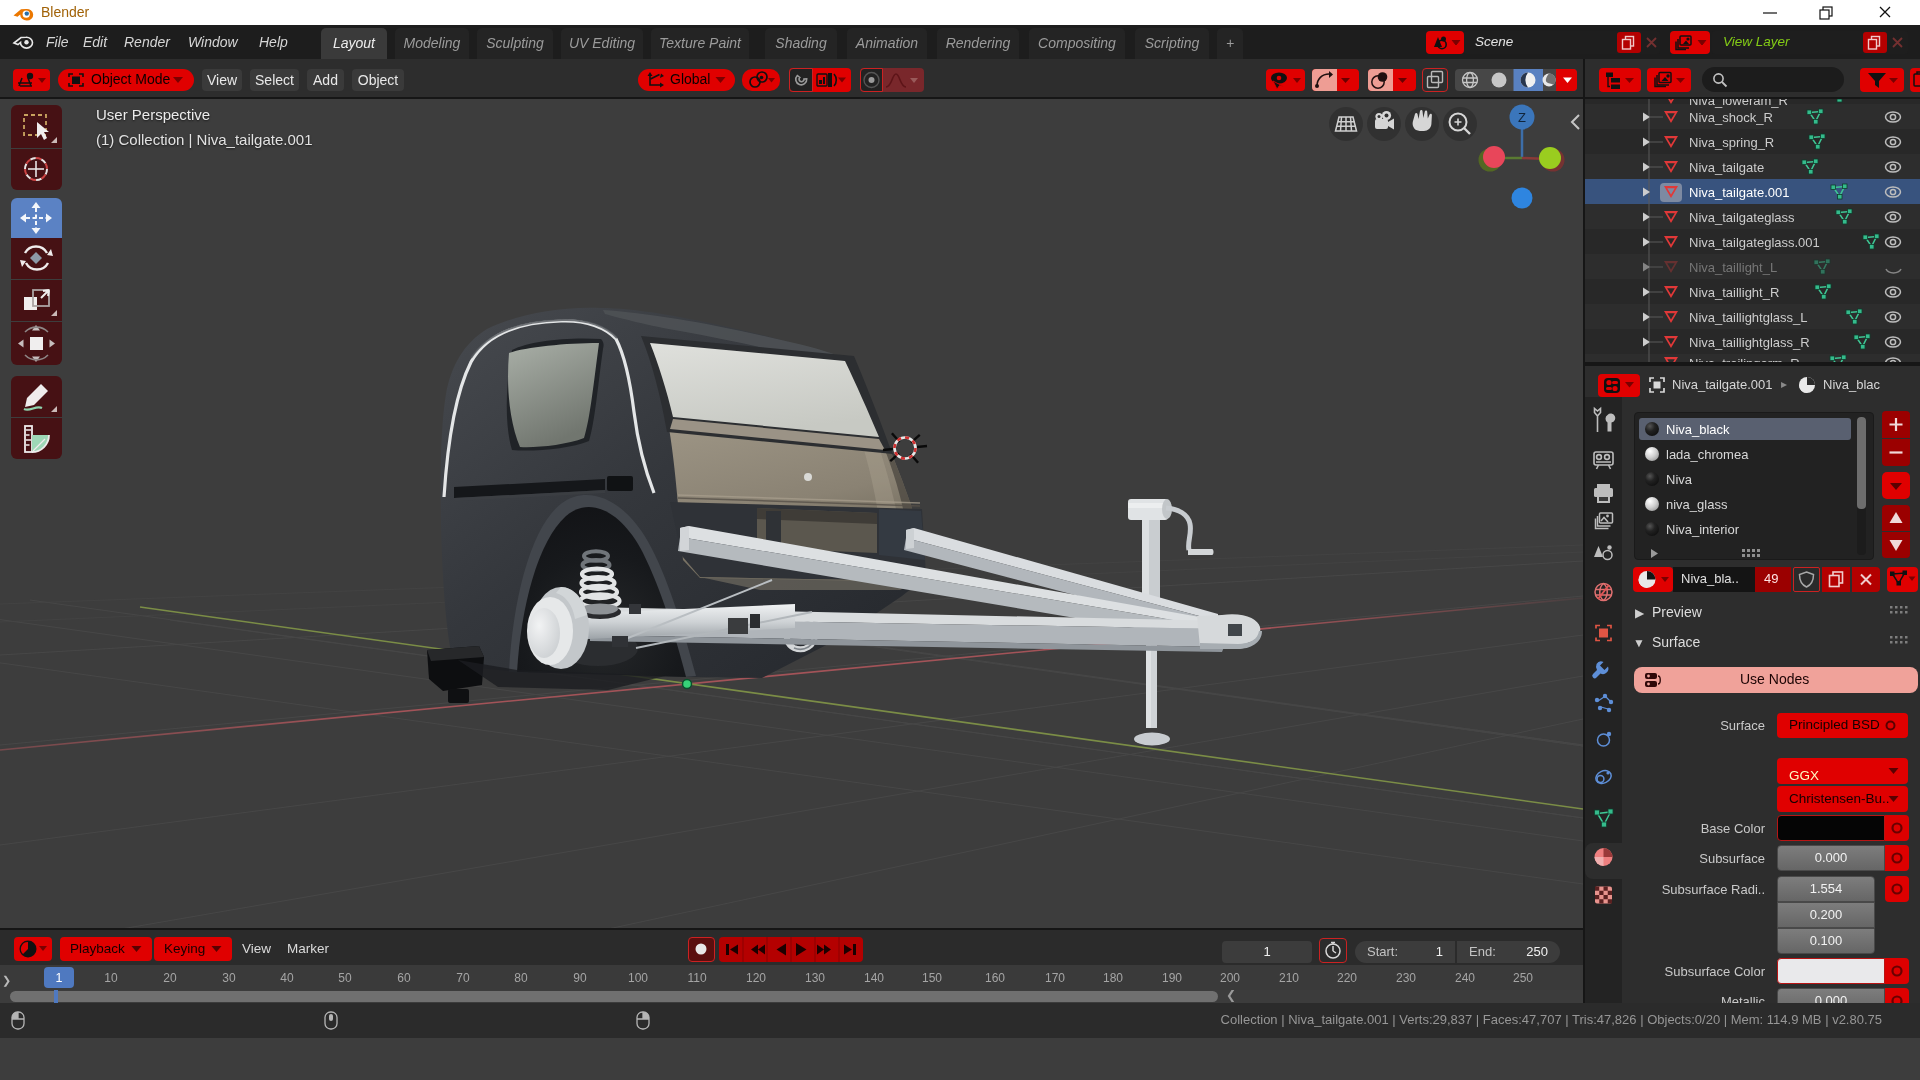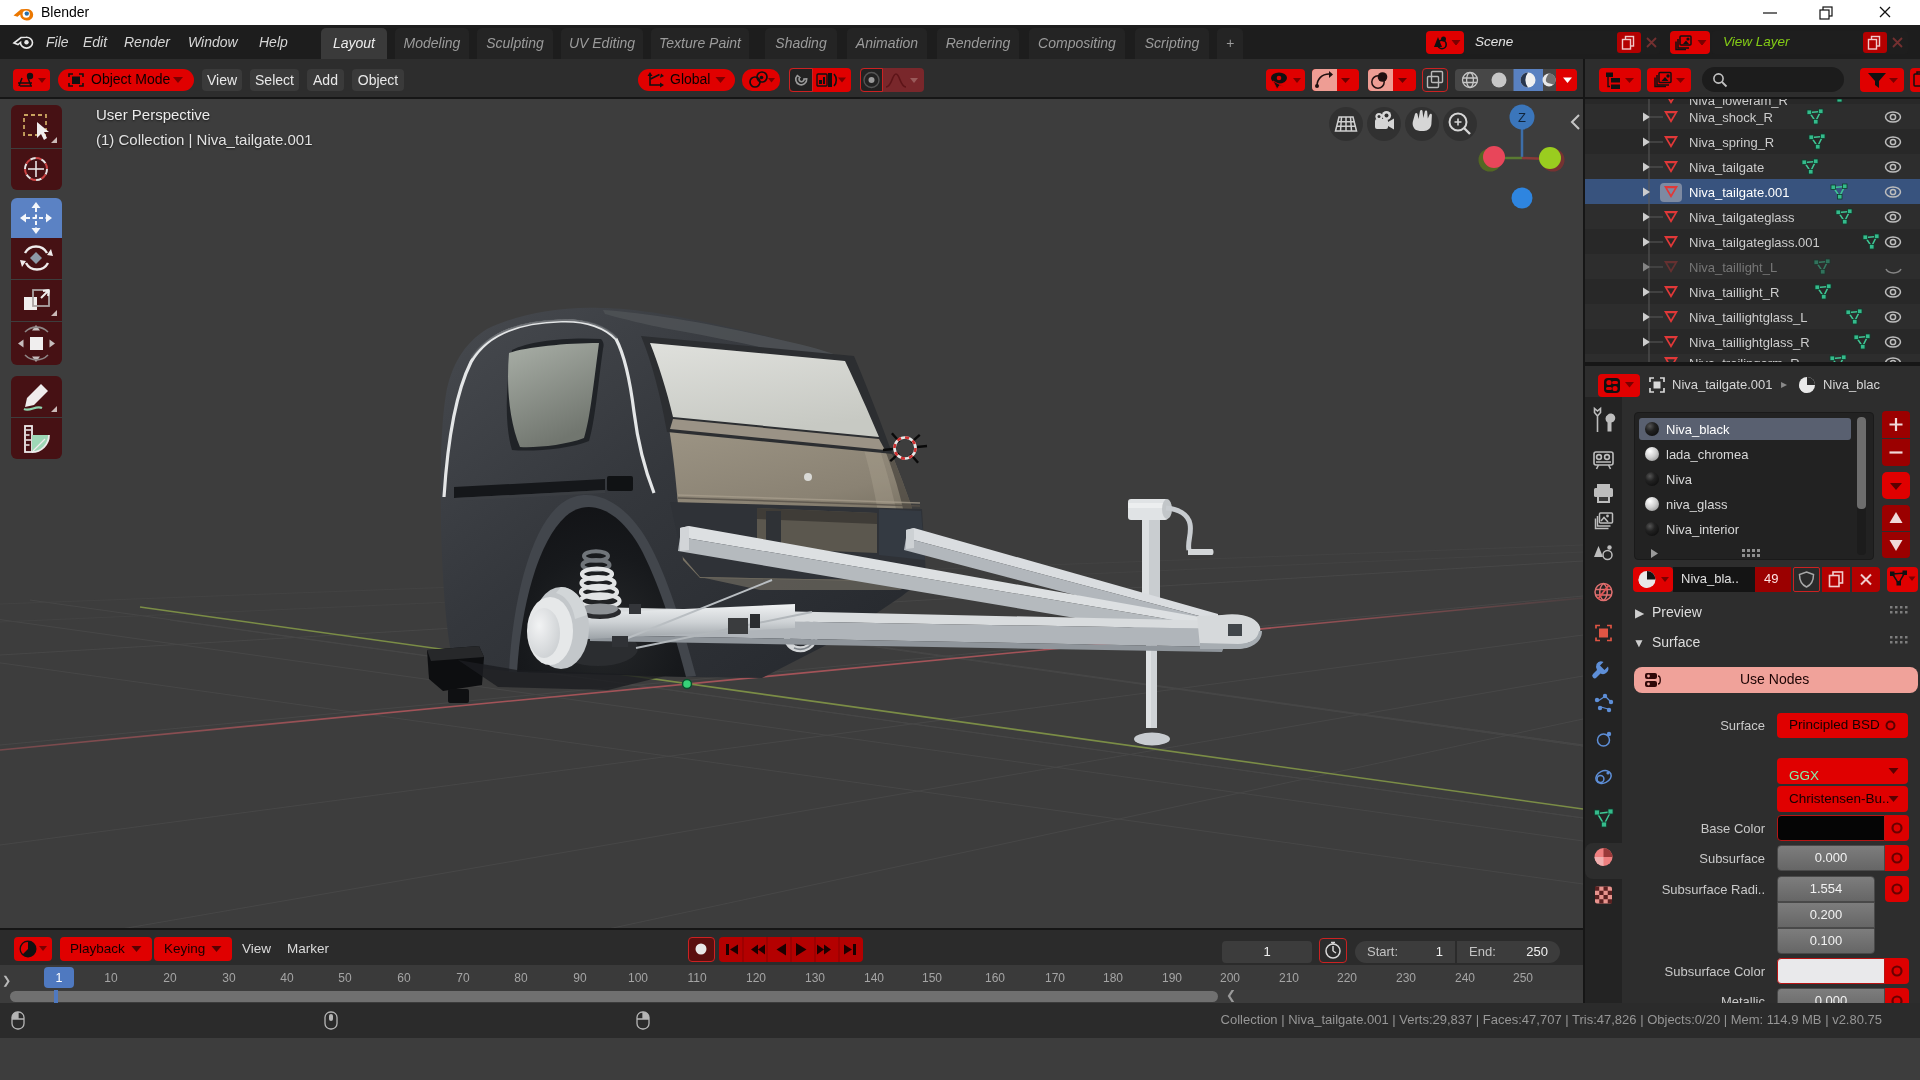--- a/index.html
+++ b/index.html
@@ -32,21 +32,21 @@
   .obtn { position:absolute; width:24px; height:25px; background:#dd0000; border-radius:4px; }
 </style>
 </head>
 <body>
 <div class="abs" id="titlebar">
   <svg class="abs" style="left:12px;top:6px" width="22" height="15" viewBox="0 0 22 15">
     <path d="M1.5 9.5 L9 3.2 L14 3.0 A6.5 5.8 0 1 1 8.2 8.6 L5.5 10.8 Z" fill="#eb7700"></path>
     <circle cx="14.2" cy="8.2" r="3.6" fill="#ffffff"></circle>
     <circle cx="14.8" cy="7.6" r="2.2" fill="#2a6fa8"></circle>
   </svg>
-  <span class="abs" style="left:41px;top:4px;font-size:14px;color:#000000">Blender</span>
+  <span class="abs" style="left:41px;top:4px;font-size:14px;color:#a16207">Blender</span>
   <svg class="abs" style="left:1755px;top:0" width="165" height="25" viewBox="0 0 165 25">
     <line x1="8" y1="13" x2="22" y2="13" stroke="#111" stroke-width="1.2"></line>
     <rect x="68" y="7" width="9" height="9" fill="none" stroke="#111" stroke-width="1.2"></rect>
     <rect x="65" y="10" width="9" height="9" fill="#fff" stroke="#111" stroke-width="1.2"></rect>
     <path d="M125 7 L135 17 M135 7 L125 17" stroke="#111" stroke-width="1.3"></path>
   </svg>
 </div>
 <div class="abs" id="menubar">
   <svg class="abs" style="left:12px;top:6px" width="24" height="22" viewBox="0 0 24 22">
     <path d="M2 12 L9 6.5 L14 6.3 A6 5.4 0 1 1 8.5 11.5 L6 13.5 Z" fill="none" stroke="#e8e8e8" stroke-width="1.6"></path>
@@ -1037,21 +1037,21 @@
 </div>
 
 <span class="plabel" style="left:40px;top:352px">Surface</span>
 <div class="redbtn" style="left:192px;top:347px;width:131px;height:25px">
   <span class="abs" style="left:12px;top:4px;font-size:13.5px;color:#160000">Principled BSD</span>
   <svg class="abs" style="left:108px;top:7px" width="12" height="12">
         <circle cx="5.5" cy="5.5" r="4" fill="none" stroke="#5a0000" stroke-width="2"></circle>
       </svg>
 </div>
 <div class="redbtn" style="left:192px;top:392px;width:131px;height:26px">
-  <span class="abs" style="left:12px;top:10px;font-size:13.5px;color:#86efac">GGX</span>
+  <span class="abs" style="left:12px;top:10px;font-size:13.5px;color:#fef9c3">GGX</span>
   <svg class="abs" style="left:110px;top:9px" width="14" height="10">
         <path d="M1.5 1 l5 6 l5 -6 Z" fill="#5a0000"></path>
       </svg>
 </div>
 <div class="redbtn" style="left:192px;top:420px;width:131px;height:26px">
   <span class="abs" style="left:12px;top:5px;font-size:13.5px;color:#160000">Christensen-Bu..</span>
   <svg class="abs" style="left:110px;top:9px" width="14" height="10">
         <path d="M1.5 1 l5 6 l5 -6 Z" fill="#5a0000"></path>
       </svg>
 </div>

